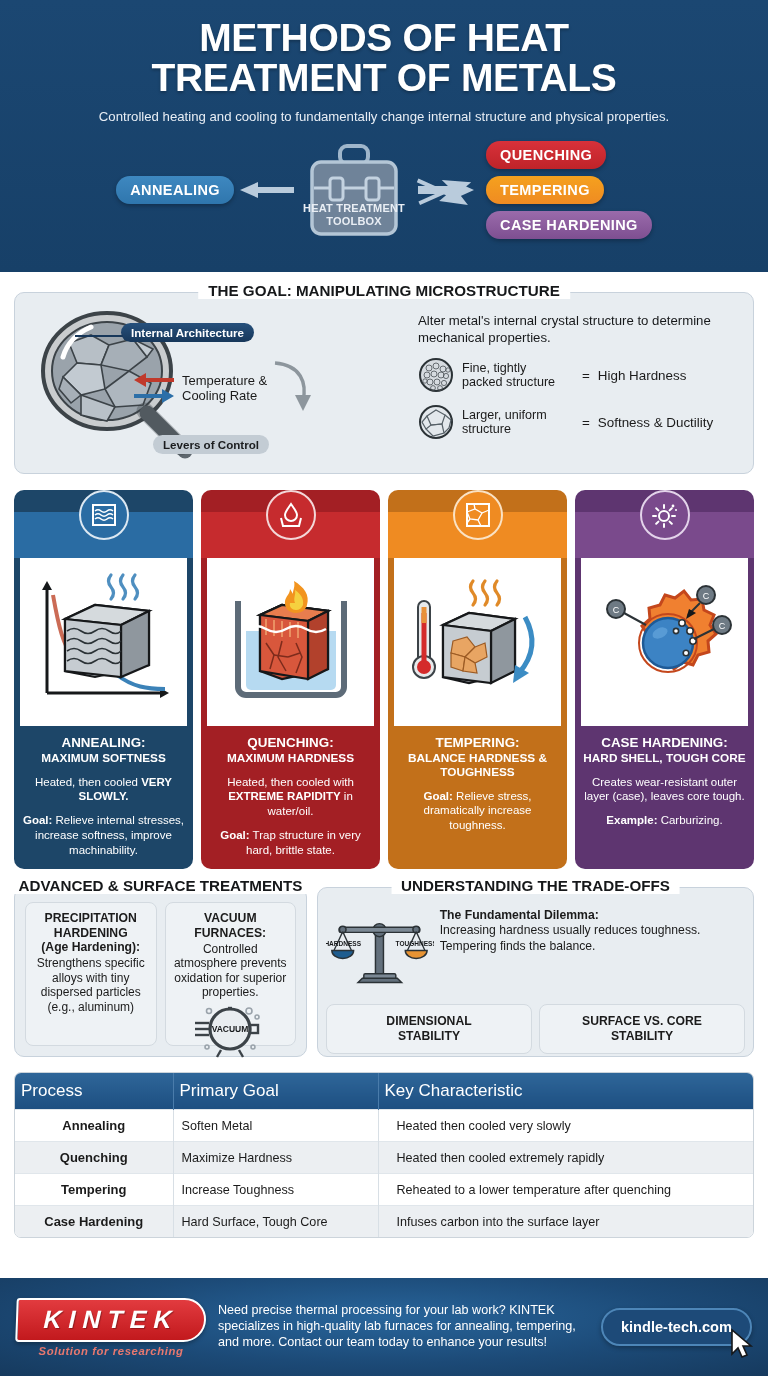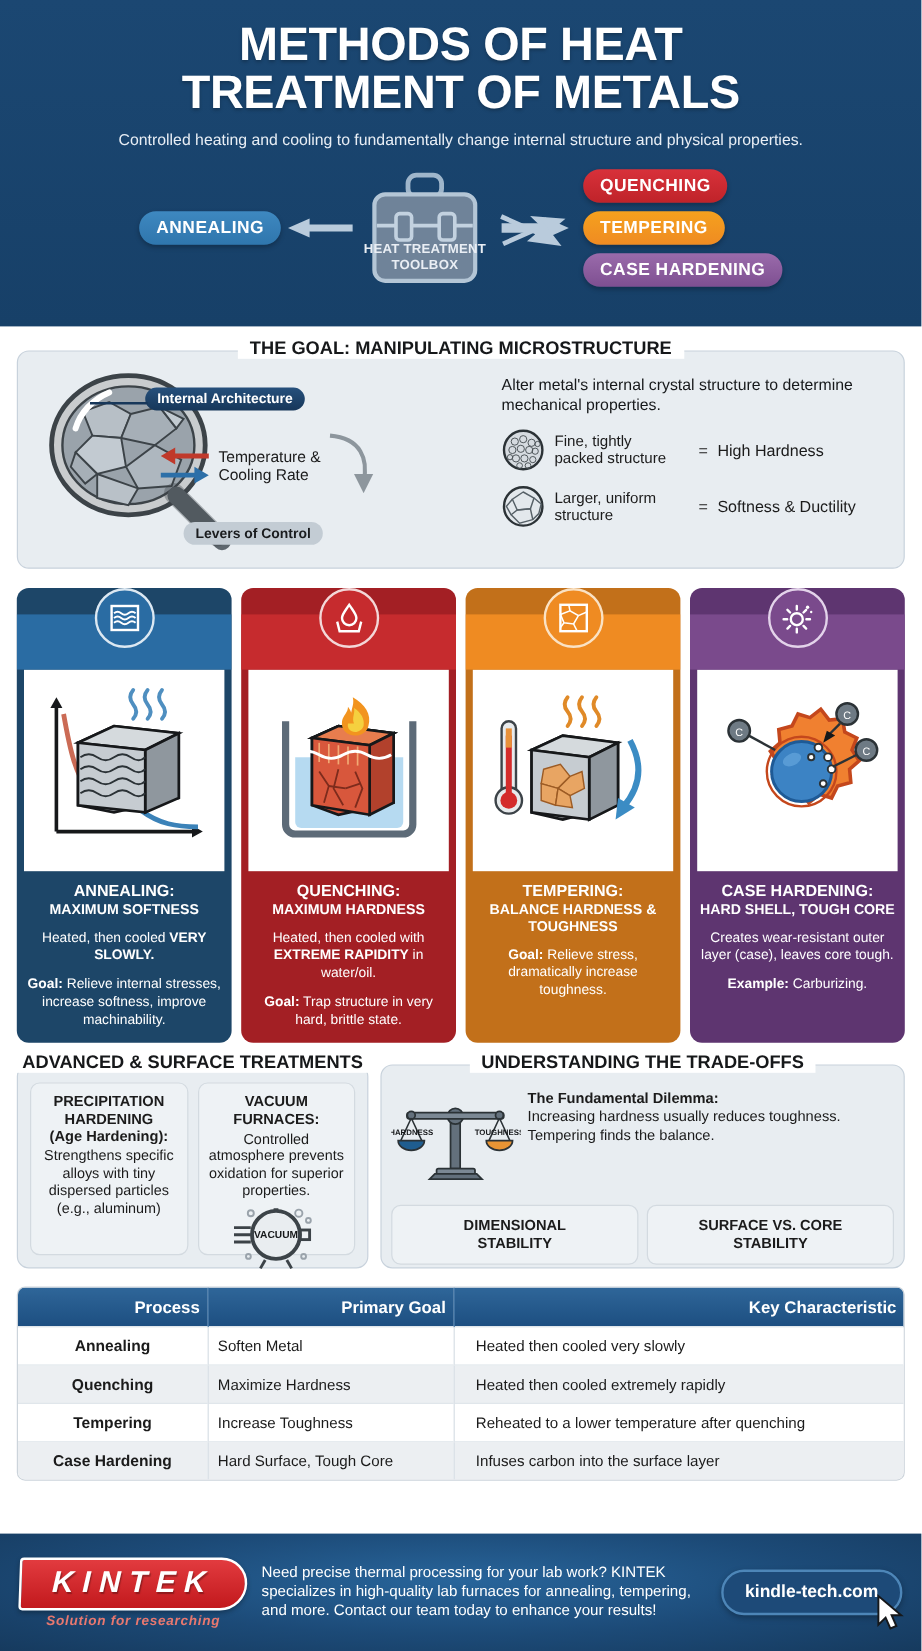--- a/index.html
+++ b/index.html
@@ -144,21 +144,21 @@
     flex: 1; background: #eef2f5; border: 1.3px solid #d3dae0; border-radius: 8px;
     text-align: center; font-size: 12.2px; font-weight: 700; line-height: 1.2;
     padding: 9px 4px;
   }
 
   
   .tbl-wrap { margin: 15px 14px 0; border-radius: 7px; overflow: hidden; border: 1px solid #ccd4db; }
   table { width: 100%; border-collapse: collapse; }
   thead th {
     background: linear-gradient(180deg,#2f6699,#1d4f81);
-    color: #fff; font-size: 14px; font-weight: 700; padding: 8px 6px; text-align: right;
+    color: #fff; font-size: 17px; font-weight: 400; padding: 8px 6px; text-align: left;
     border-right: 1px solid #4a7cab;
   }
   thead th:last-child { border-right: none; }
   tbody td { font-size: 12.6px; padding: 8px 8px; border-right: 1px solid #d8dfe5; border-top: 1px solid #e0e6eb; }
   tbody td:last-child { border-right: none; padding-left: 18px; }
   tbody tr:nth-child(odd) { background: #ffffff; }
   tbody tr:nth-child(even) { background: #eceff2; }
   td.col1 { width: 158px; text-align: center; font-weight: 700; font-size: 13px; }
   td.col2 { width: 205px; text-align: left; }
   td.col3 { text-align: left; padding-left: 12px; }

